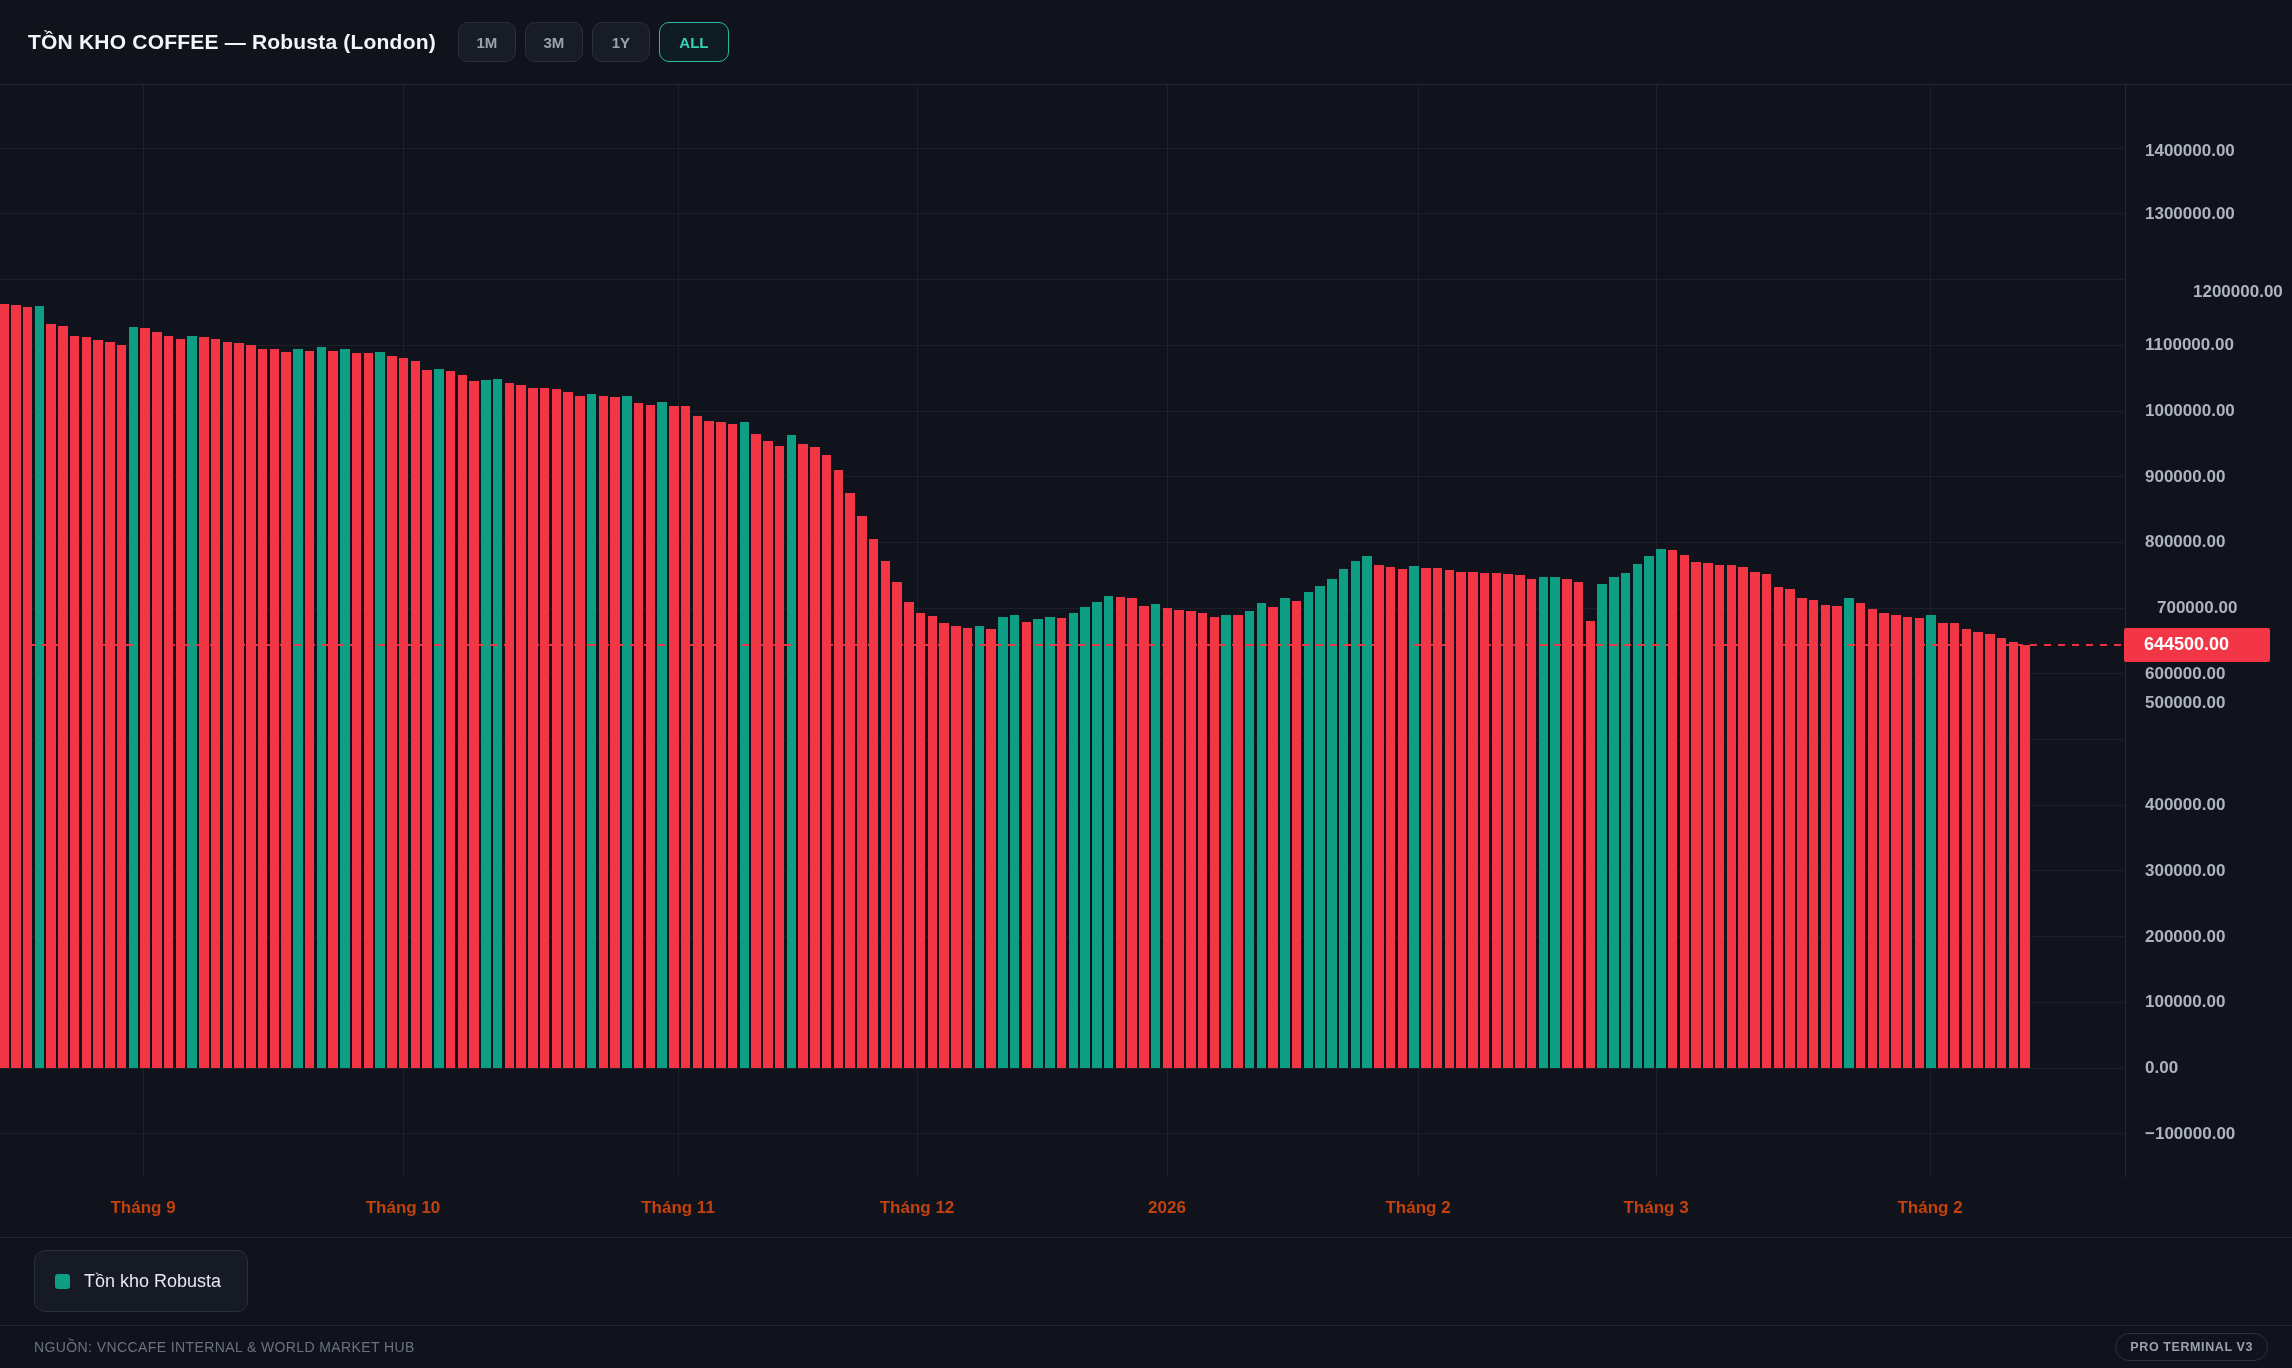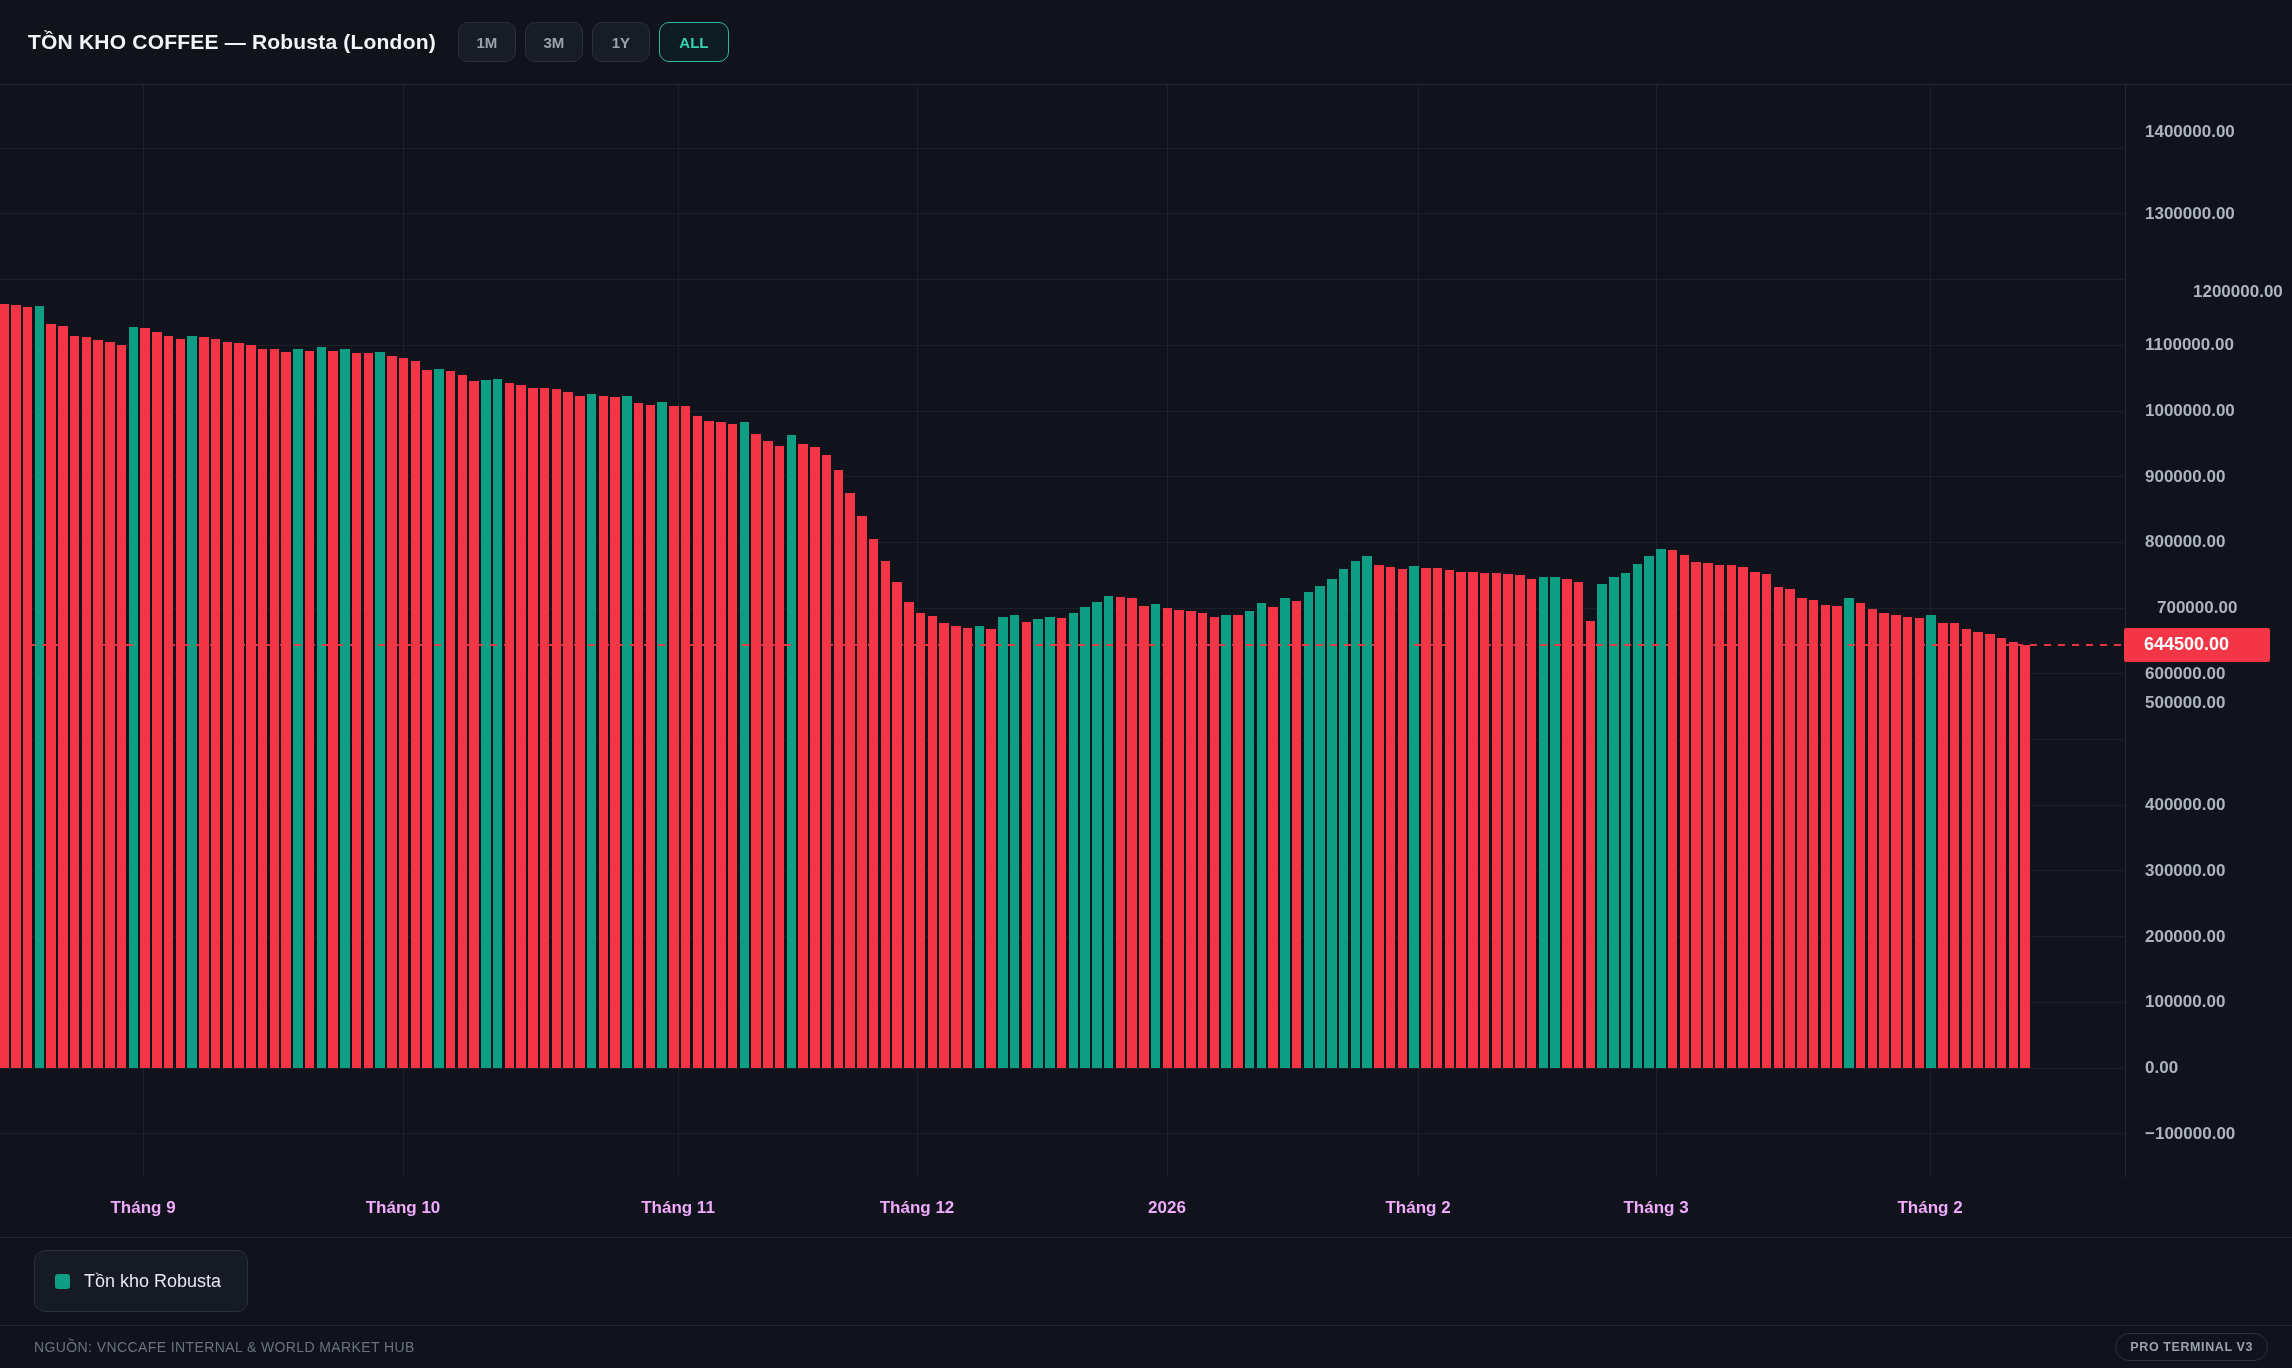--- a/index.html
+++ b/index.html
@@ -55,21 +55,21 @@
     background:#f23645; color:#ffffff; font-size:18px; font-weight:bold;
     display:flex; align-items:center; padding-left:20px; border-radius:2px;
   }
   .time-axis {
     position:absolute; left:0; top:1093px; width:2292px; height:60px;
     border-bottom:1px solid #232734;
   }
   .x-label {
     position:absolute; top:0; height:60px; line-height:60px;
     transform:translateX(-50%);
-    font-size:17px; font-weight:bold; color:#f0abfc; white-space:nowrap;
+    font-size:17px; font-weight:bold; color:#c2410c; white-space:nowrap;
   }
   
   .legend-band { position:absolute; left:0; top:1238px; width:2292px; height:87px; }
   .legend-pill {
     position:absolute; left:34px; top:12px; height:62px;
     display:flex; align-items:center; gap:14px; padding:0 26px 0 20px;
     background:#161a25; border:1px solid #2a2f3c; border-radius:11px; cursor:pointer;
   }
   .legend-swatch { width:15px; height:15px; border-radius:3px; }
   .legend-text { font-size:18px; color:#e6e9ef; }
@@ -311,21 +311,21 @@
         <div class="y-label" style="top: 710.2px;">400000.00</div>
         <div class="y-label" style="top: 608px;">500000.00</div>
         <div class="y-label" style="top: 578.8px;">600000.00</div>
         <div class="y-label" style="top: 513.1px; margin-left: 12px;">700000.00</div>
         <div class="y-label" style="top: 447.4px;">800000.00</div>
         <div class="y-label" style="top: 381.7px;">900000.00</div>
         <div class="y-label" style="top: 316px;">1000000.00</div>
         <div class="y-label" style="top: 250.3px; text-align: right;">1100000.00</div>
         <div class="y-label" style="top: 197px; margin-left: 48px;">1200000.00</div>
         <div class="y-label" style="top: 118.9px;">1300000.00</div>
-        <div class="y-label" style="top: 37px;">1400000.00</div>
+        <div class="y-label" style="top: 56px;">1400000.00</div>
         <div class="price-badge" style="top: 542.563px;">644500.00</div>
       </div>
     <div class="time-axis" id="timeAxis">
         <div class="x-label" style="left: 143px;">Tháng 9</div>
         <div class="x-label" style="left: 403px;">Tháng 10</div>
         <div class="x-label" style="left: 678px;">Tháng 11</div>
         <div class="x-label" style="left: 917px;">Tháng 12</div>
         <div class="x-label" style="left: 1167px;">2026</div>
         <div class="x-label" style="left: 1418px;">Tháng 2</div>
         <div class="x-label" style="left: 1656px;">Tháng 3</div>

